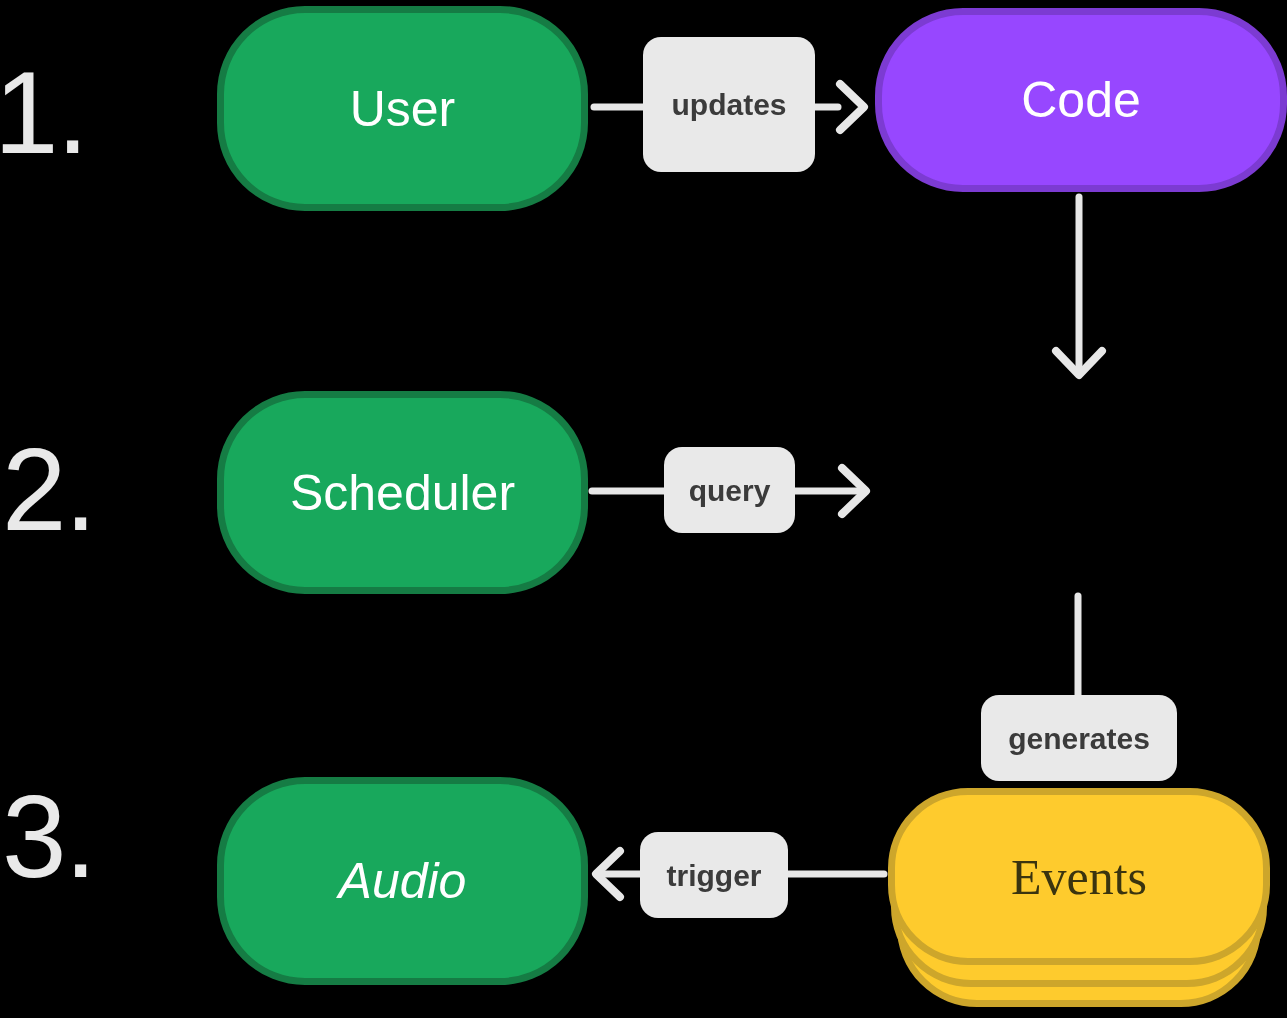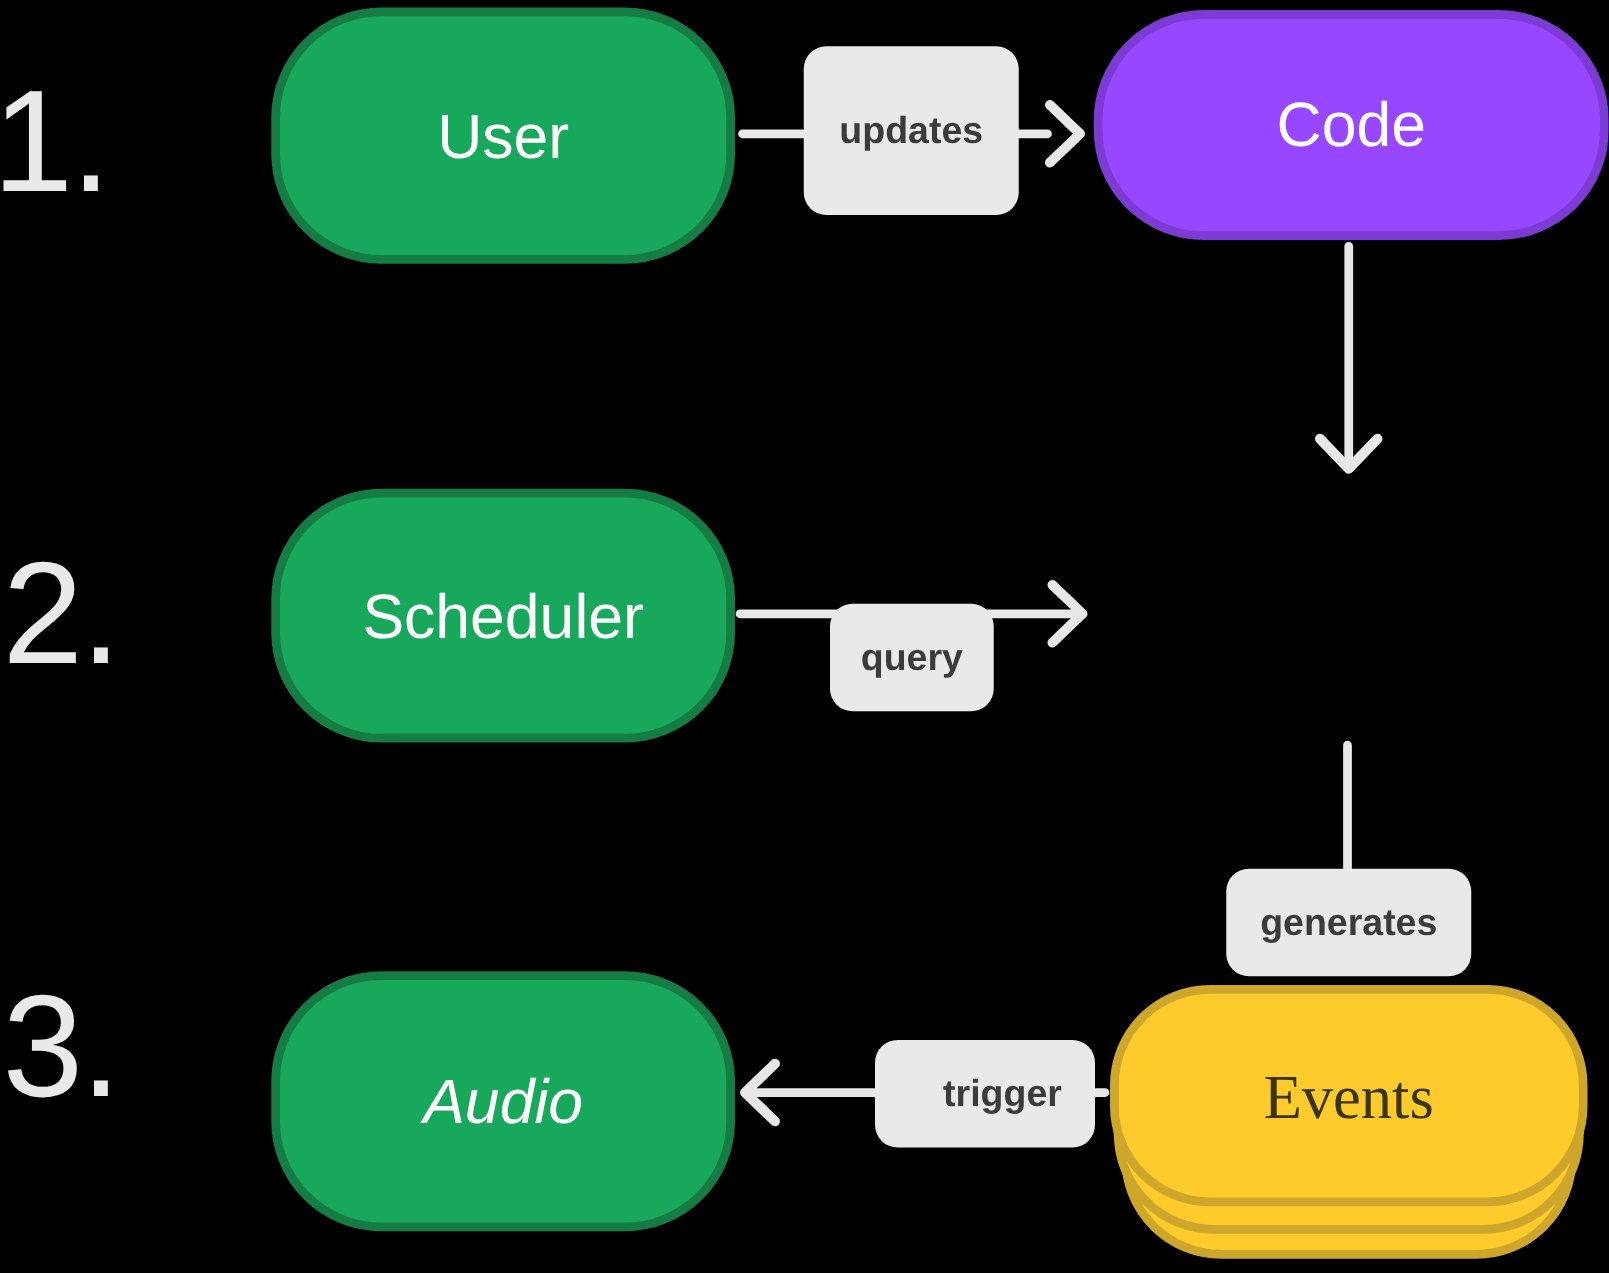--- a/index.html
+++ b/index.html
@@ -127,34 +127,34 @@
 
   <div class="node purple" style="left:875px; top:8px; width:398px; height:170px;">
     <span>Code</span>
   </div>
 
 
   <div class="node green" style="left:217px; top:391px; width:357px; height:189px;">
     <span>Scheduler</span>
   </div>
 
-  <div class="edge-label" style="left:664px; top:447px; width:131px; height:86px;margin-top:36px;">
+  <div class="edge-label" style="left:664px; top:447px; width:131px; height:86px;">
     <div>query</div>
   </div>
 
 
   <div class="edge-label" style="left:981px; top:647px; width:196px; height:86px;margin-top:48px;">
     <div>generates</div>
   </div>
 
   <div class="node green" style="left:217px; top:777px; width:357px; height:194px;font-style:italic;">
     <span>Audio</span>
   </div>
 
-  <div class="edge-label" style="left:700px; top:832px; width:148px; height:86px;padding-left:28px;">
+  <div class="edge-label" style="left:640px; top:832px; width:148px; height:86px;">
     <div>trigger</div>
   </div>
 
   <div>
     <div class="stack-card" style="left:897px; top:834px; width:350px; height:159px; z-index:2;"></div>
     <div class="stack-card" style="left:891px; top:814px; width:362px; height:159px; z-index:2;"></div>
     <div class="node yellow" style="left:888px; top:788px; width:368px; height:163px; border-radius:80px;font-family:Liberation Serif, serif;">
       <span>Events</span>
     </div>
   </div>

